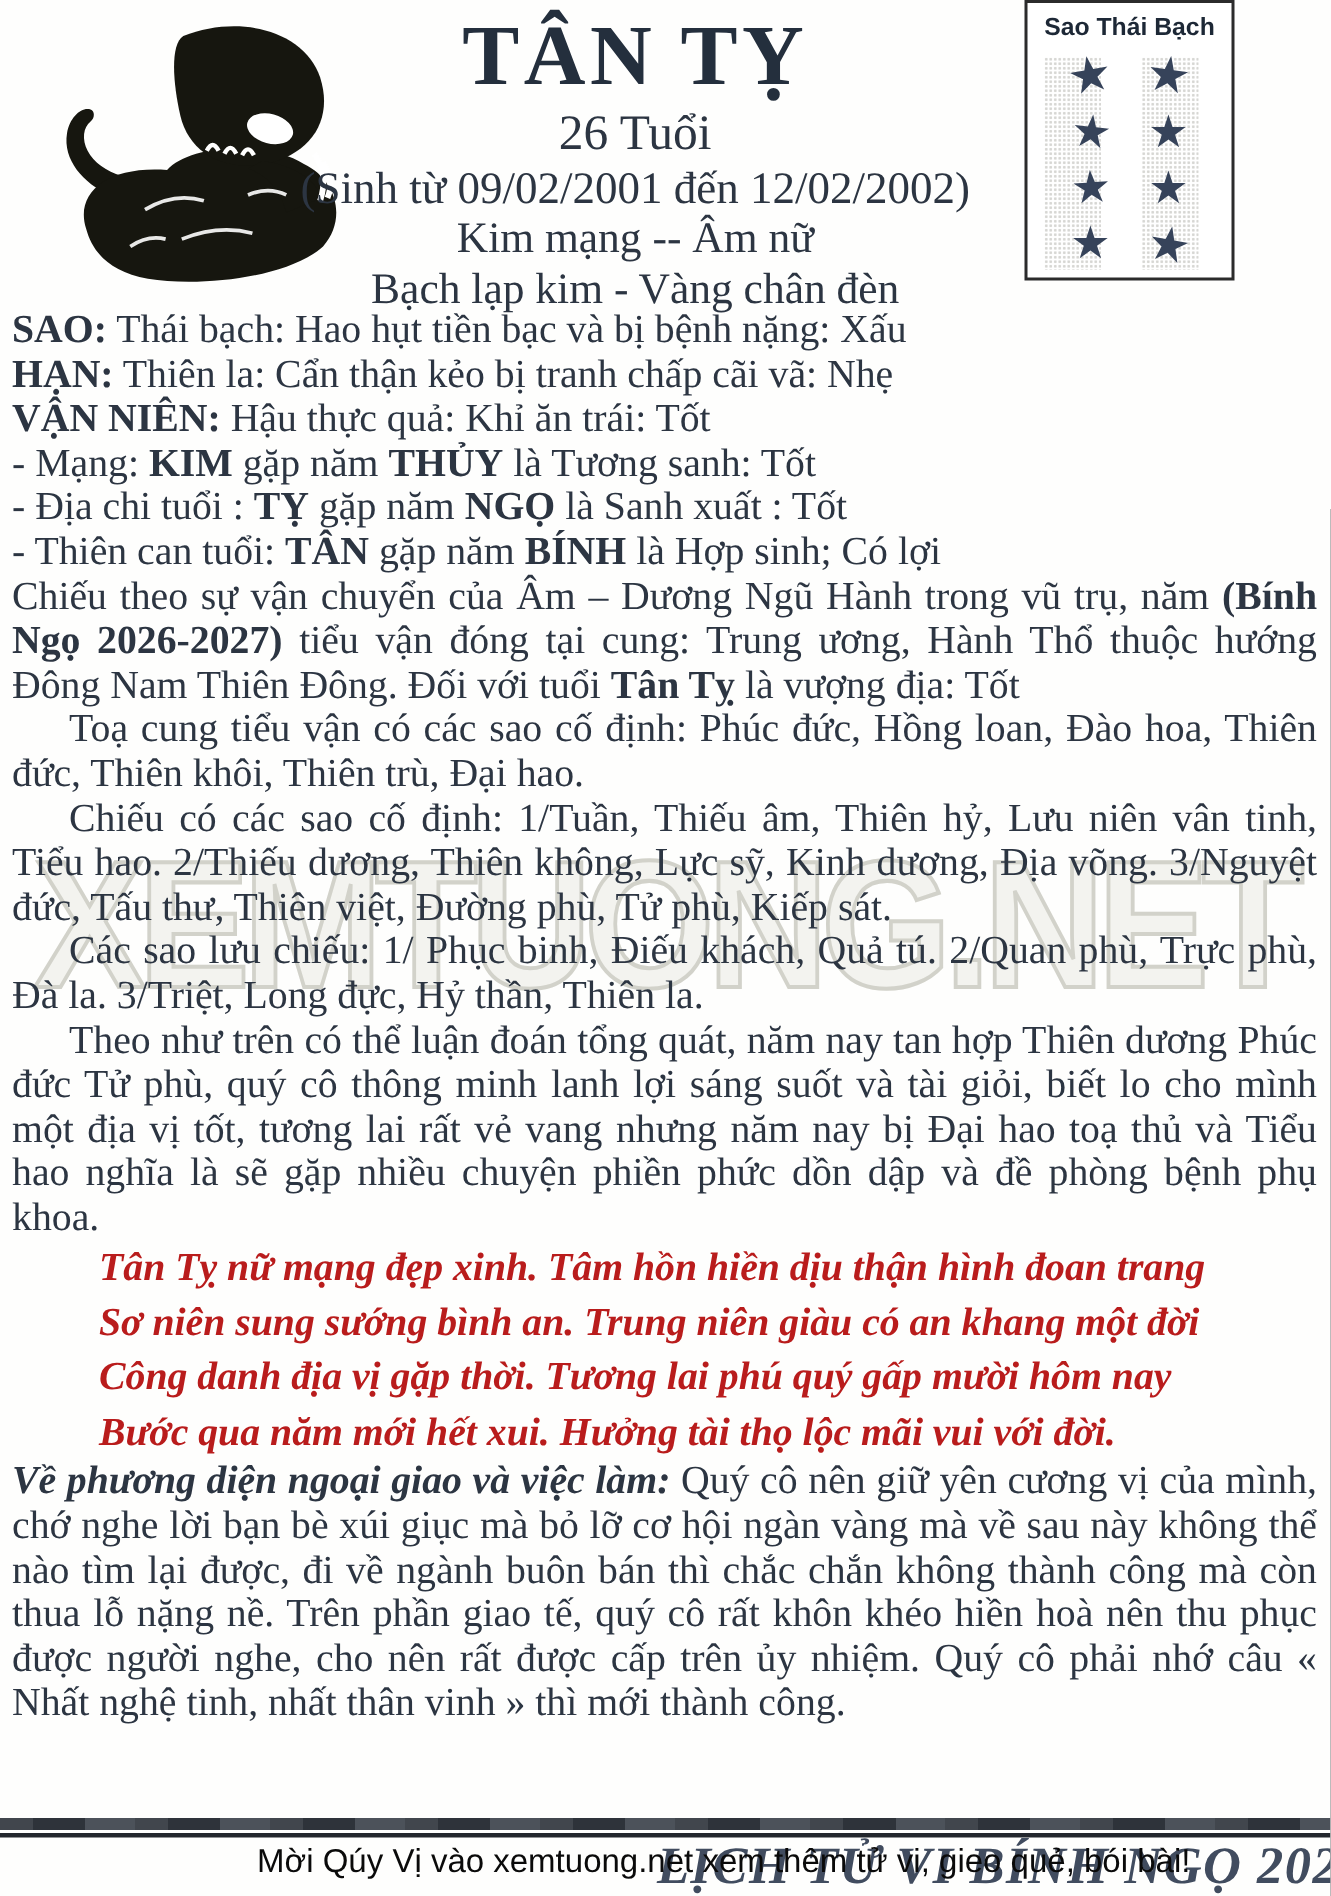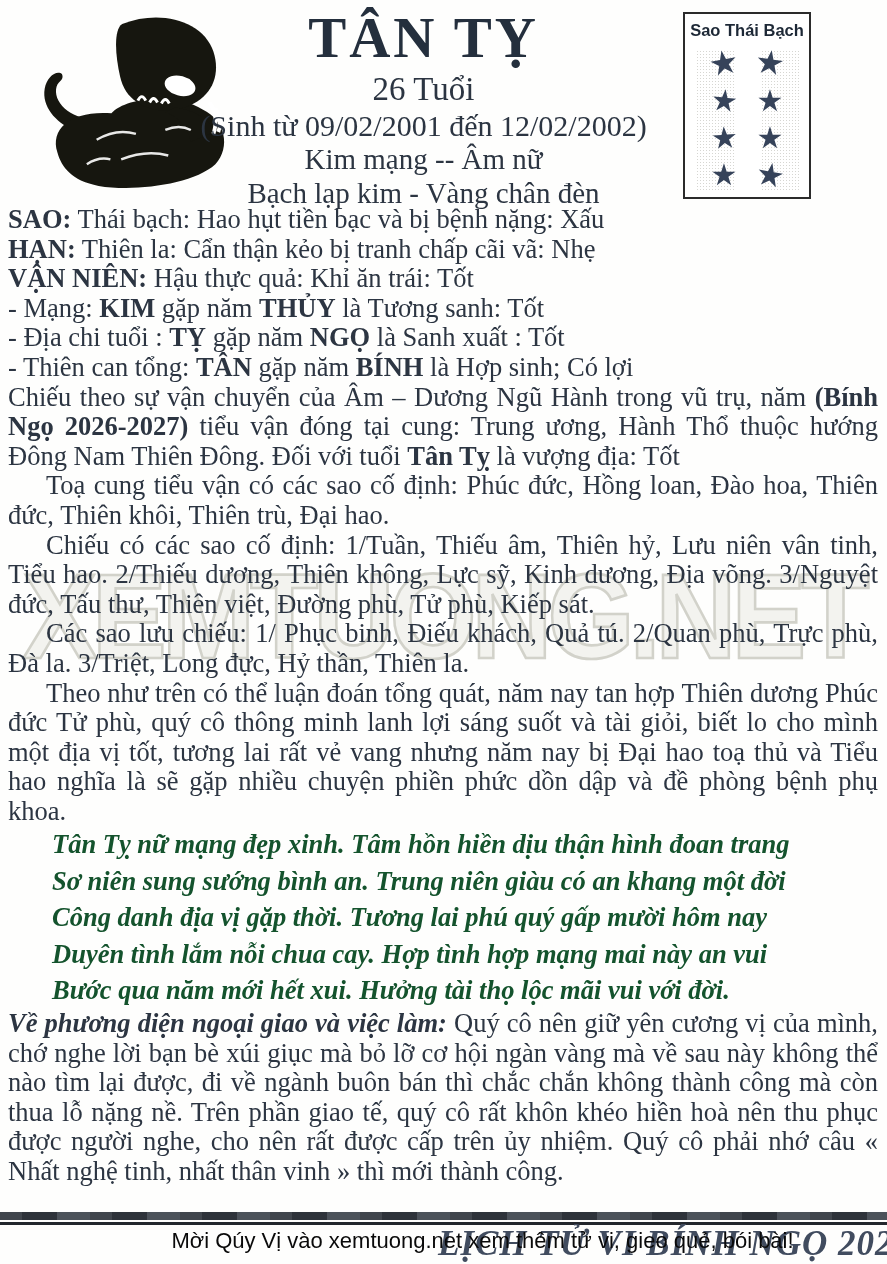--- a/index.html
+++ b/index.html
@@ -25,21 +25,21 @@
     position:absolute;left:175px;right:215px;top:8px;z-index:1;
     text-align:center;line-height:1.12;
   }
   .title{font-size:57px;font-weight:bold;letter-spacing:3px;color:#242f3d;line-height:1.05;}
   .age{font-size:33px;margin-top:3px;}
   .birth{font-size:30px;margin-top:1px;}
   .menh{font-size:29px;margin-top:1px;}
   .napam{font-size:29px;margin-top:1px;}
   
   .star-box{
-    position:absolute;left:683px;top:12px;width:128px;height:187px;z-index:1;
+    position:absolute;left:683px;top:0;width:140px;height:187px;z-index:1;
     border:2px solid #2b2b2b;background:#fff;box-sizing:border-box;
   }
   .star-box .sb-title{
     font-family:"Liberation Sans","DejaVu Sans",sans-serif;
     font-weight:bold;font-size:16.5px;color:#1d2836;
     text-align:center;margin-top:7px;
   }
   .sb-noise{position:absolute;width:38px;top:36px;height:142px;opacity:.55;
     background-image:radial-gradient(circle,#b4b4ae 0.8px,transparent 1px);
     background-size:3px 3px;}
@@ -59,22 +59,22 @@
   .body-text{
     position:absolute;left:8px;right:9px;top:205px;z-index:1;
     font-size:26.5px;line-height:29.6px;
   }
   .body-text p{margin:0;padding:0;}
   .plain{text-align:left;}
   .dash{padding-left:30px;text-align:left;}
   .para{text-align:justify;}
   .ind{text-indent:38px;}
   .poem{
-    margin-left:44px;font-weight:bold;font-style:italic;
-    line-height:36.5px;color:#14532d;
+    margin-left:58px;font-weight:bold;font-style:italic;
+    line-height:36.5px;color:#b91c1c;
   }
   
   .rule{position:absolute;left:0;right:0;top:1212px;z-index:1;}
   .rule .thick{height:8px;background:repeating-linear-gradient(90deg,#41464d 0 22px,#2e333a 22px 57px,#4c525a 57px 90px);}
   .rule .thin{height:3px;margin-top:2px;background:#23272d;}
   .wm-bottom{
     position:absolute;left:438px;top:1224px;z-index:1;
     font-weight:bold;font-style:italic;font-size:35px;color:#414c5f;
     white-space:nowrap;letter-spacing:1px;
   }
@@ -126,31 +126,30 @@
       <span class="star">★</span>
     </div>
   </div>
 
   <div class="body-text">
     <p class="plain"><span style="font-weight: bold;">SAO:</span><span> Thái bạch: Hao hụt tiền bạc và bị bệnh nặng: Xấu</span></p>
     <p class="plain"><span style="font-weight: bold;">HẠN:</span><span> Thiên la: Cẩn thận kẻo bị tranh chấp cãi vã: Nhẹ</span></p>
     <p class="plain"><span style="font-weight: bold;">VẬN NIÊN:</span><span> Hậu thực quả: Khỉ ăn trái: Tốt</span></p>
     <p class="dash"><span>- Mạng: </span><span style="font-weight: bold;">KIM</span><span> gặp năm </span><span style="font-weight: bold;">THỦY</span><span> là Tương sanh: Tốt</span></p>
     <p class="dash"><span>- Địa chi tuổi : </span><span style="font-weight: bold;">TỴ</span><span> gặp năm </span><span style="font-weight: bold;">NGỌ</span><span> là Sanh xuất : Tốt</span></p>
-    <p class="dash"><span>- Thiên can tổng: </span><span style="font-weight: bold;">TÂN</span><span>  gặp năm </span><span style="font-weight: bold; margin-top: 48px;">BÍNH</span><span>  là Hợp sinh; Có lợi</span></p>
+    <p class="dash"><span>- Thiên can tuổi: </span><span style="font-weight: bold;">TÂN</span><span>  gặp năm </span><span style="font-weight: bold; margin-top: 48px;">BÍNH</span><span>  là Hợp sinh; Có lợi</span></p>
     <p class="para"><span>Chiếu theo sự vận chuyển của Âm – Dương Ngũ Hành trong vũ trụ, năm </span><span style="font-weight: bold;">(Bính Ngọ 2026-2027)</span><span> tiểu vận đóng tại cung: Trung ương, Hành Thổ thuộc hướng Đông Nam Thiên Đông. Đối với tuổi </span><span style="font-weight: bold;">Tân Tỵ</span><span> là vượng địa: Tốt</span></p>
     <p class="para ind"><span>Toạ cung tiểu vận có các sao cố định: Phúc đức, Hồng loan, Đào hoa, Thiên đức, Thiên khôi, Thiên trù, Đại hao.</span></p>
     <p class="para ind"><span>Chiếu có các sao cố định: 1/Tuần, Thiếu âm, Thiên hỷ, Lưu niên vân tinh, Tiểu hao. 2/Thiếu dương, Thiên không, Lực sỹ, Kinh dương, Địa võng. 3/Nguyệt đức, Tấu thư, Thiên việt, Đường phù, Tử phù, Kiếp sát.</span></p>
     <p class="para ind"><span>Các sao lưu chiếu: 1/ Phục binh, Điếu khách, Quả tú. 2/Quan phù, Trực phù, Đà la. 3/Triệt, Long đực, Hỷ thần, Thiên la.</span></p>
     <p class="para ind"><span>Theo như trên có thể luận đoán tổng quát, năm nay tan hợp Thiên dương Phúc đức Tử phù, quý cô thông minh lanh lợi sáng suốt và tài giỏi, biết lo cho mình một địa vị tốt, tương lai rất vẻ vang nhưng năm nay bị Đại hao toạ thủ và Tiểu hao nghĩa là sẽ gặp nhiều chuyện phiền phức dồn dập và đề phòng bệnh phụ khoa.</span></p>
     <div class="poem">
       <div>Tân Tỵ nữ mạng đẹp xinh. Tâm hồn hiền dịu thận hình đoan trang</div>
       <div>Sơ niên sung sướng bình an. Trung niên giàu có an khang một đời</div>
       <div>Công danh địa vị gặp thời. Tương lai phú quý gấp mười hôm nay</div>
-      <div>Duyên tình lắm nỗi chua cay. Hợp tình hợp mạng mai này an vui</div>
       <div>Bước qua năm mới hết xui. Hưởng tài thọ lộc mãi vui với đời.</div>
     </div>
     <p class="para"><span style="font-weight: bold; font-style: italic;">Về phương diện ngoại giao và việc làm:</span><span> Quý cô nên giữ yên cương vị của mình, chớ nghe lời bạn bè xúi giục mà bỏ lỡ cơ hội ngàn vàng mà về sau này không thể nào tìm lại được, đi về ngành buôn bán thì chắc chắn không thành công mà còn thua lỗ nặng nề. Trên phần giao tế, quý cô rất khôn khéo hiền hoà nên thu phục được người nghe, cho nên rất được cấp trên ủy nhiệm. Quý cô phải nhớ câu « Nhất nghệ tinh, nhất thân vinh » thì mới thành công.</span></p>
   </div>
 
   <div class="rule">
     <div class="thick"></div>
     <div class="thin"></div>
   </div>
 

